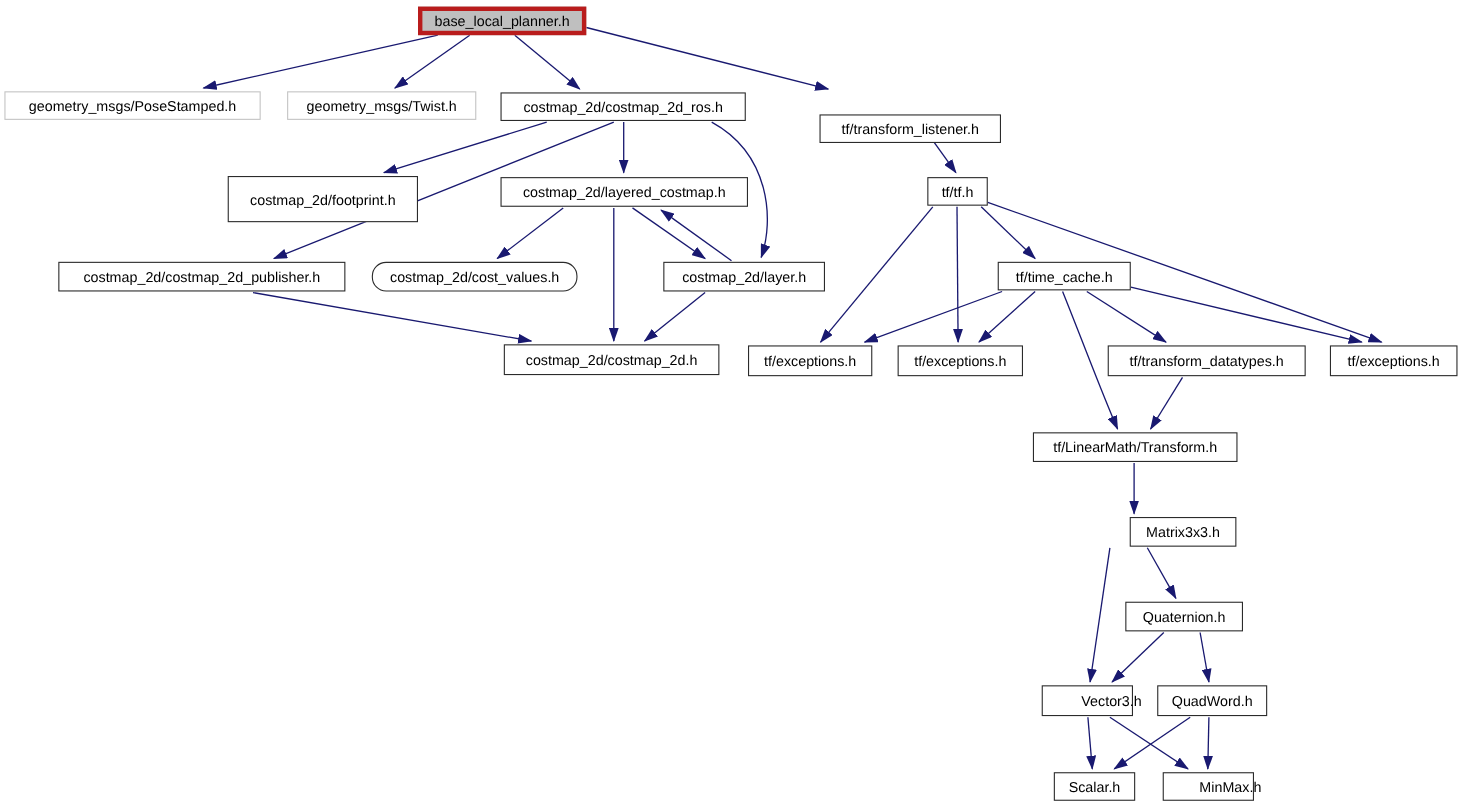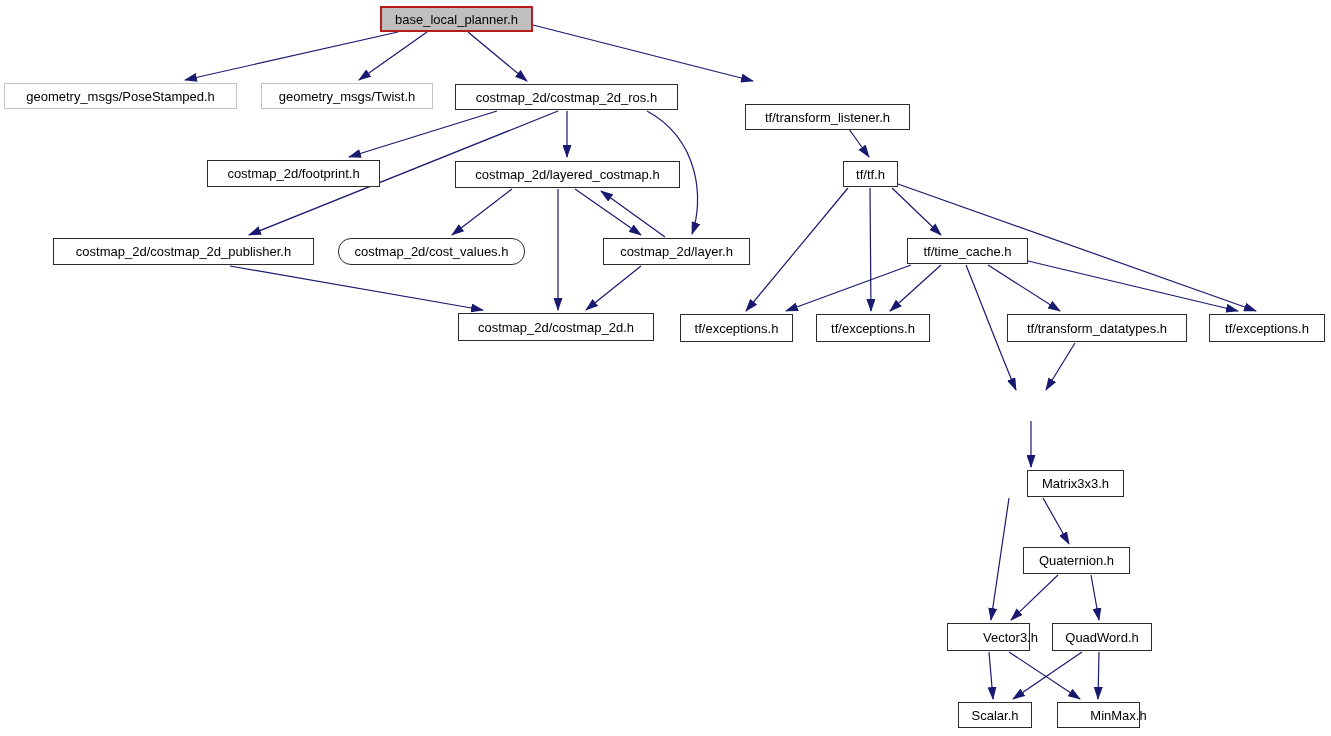--- a/index.html
+++ b/index.html
@@ -31,21 +31,21 @@
     background: #ffffff;
     border: 1px solid #2b2b2b;
     color: #000000;
     font-size: 13px;
     line-height: 1;
     white-space: nowrap;
     cursor: pointer;
   }
   .node.root {
     background: #bfbfbf;
-    border: 2px solid #b91c1c;
+    border: 4px solid #b91c1c;
     cursor: default;
   }
   .node.external {
     border: 1px solid #c4c4c4;
     cursor: default;
   }
 </style>
 </head>
 <body>
 
@@ -89,31 +89,32 @@
       <path d="M989,652 L993,699" fill="none" stroke="#191970" stroke-width="1.2" marker-end="url(#arrow)"></path>
       <path d="M1009,652 L1080,699" fill="none" stroke="#191970" stroke-width="1.2" marker-end="url(#arrow)"></path>
       <path d="M1082,652 L1013,699" fill="none" stroke="#191970" stroke-width="1.2" marker-end="url(#arrow)"></path>
       <path d="M1099,652 L1098,699" fill="none" stroke="#191970" stroke-width="1.2" marker-end="url(#arrow)"></path>
     </svg>
     <div class="node root" style="left: 380px; top: 6px; width: 153px; height: 26px;">base_local_planner.h</div>
     <div class="node external" style="left: 4px; top: 83px; width: 233px; height: 26px;">geometry_msgs/PoseStamped.h</div>
     <div class="node external" style="left: 261px; top: 83px; width: 172px; height: 26px;">geometry_msgs/Twist.h</div>
     <div class="node" style="left: 455px; top: 84px; width: 223px; height: 26px;">costmap_2d/costmap_2d_ros.h</div>
     <div class="node" style="left: 745px; top: 72px; width: 165px; height: 26px; margin-top: 32px;">tf/transform_listener.h</div>
-    <div class="node" style="left: 207px; top: 160px; width: 173px; height: 27px;">costmap_2d/footprint.h</div>
+    <div class="node" style="left: 207px; top: 160px; width: 173px; height: 42px;">costmap_2d/footprint.h</div>
     <div class="node" style="left: 455px; top: 161px; width: 225px; height: 27px;">costmap_2d/layered_costmap.h</div>
     <div class="node" style="left: 843px; top: 161px; width: 55px; height: 26px;">tf/tf.h</div>
     <div class="node" style="left: 53px; top: 238px; width: 261px; height: 27px;">costmap_2d/costmap_2d_publisher.h</div>
     <div class="node" style="left: 338px; top: 238px; width: 187px; height: 27px; border-radius: 13px;">costmap_2d/cost_values.h</div>
     <div class="node" style="left: 603px; top: 238px; width: 147px; height: 27px;">costmap_2d/layer.h</div>
     <div class="node" style="left: 907px; top: 238px; width: 121px; height: 26px;">tf/time_cache.h</div>
     <div class="node" style="left: 458px; top: 313px; width: 196px; height: 28px;">costmap_2d/costmap_2d.h</div>
     <div class="node" style="left: 680px; top: 314px; width: 113px; height: 28px;">tf/exceptions.h</div>
     <div class="node" style="left: 816px; top: 314px; width: 114px; height: 28px;">tf/exceptions.h</div>
     <div class="node" style="left: 1007px; top: 314px; width: 180px; height: 28px;">tf/transform_datatypes.h</div>
     <div class="node" style="left: 1209px; top: 314px; width: 116px; height: 28px;">tf/exceptions.h</div>
+    <div class="node" style="left: 939px; top: 393px; width: 186px; height: 27px;">tf/LinearMath/Transform.h</div>
     <div class="node" style="left: 983px; top: 470px; width: 97px; height: 27px; margin-left: 44px;">Matrix3x3.h</div>
     <div class="node" style="left: 1023px; top: 547px; width: 107px; height: 27px;">Quaternion.h</div>
     <div class="node" style="left: 947px; top: 623px; width: 83px; height: 28px; padding-left: 44px;">Vector3.h</div>
     <div class="node" style="left: 1052px; top: 623px; width: 100px; height: 28px;">QuadWord.h</div>
     <div class="node" style="left: 958px; top: 702px; width: 74px; height: 26px;">Scalar.h</div>
     <div class="node" style="left: 1057px; top: 702px; width: 83px; height: 26px; padding-left: 40px;">MinMax.h</div>
   </div>
 
 </body></html>

